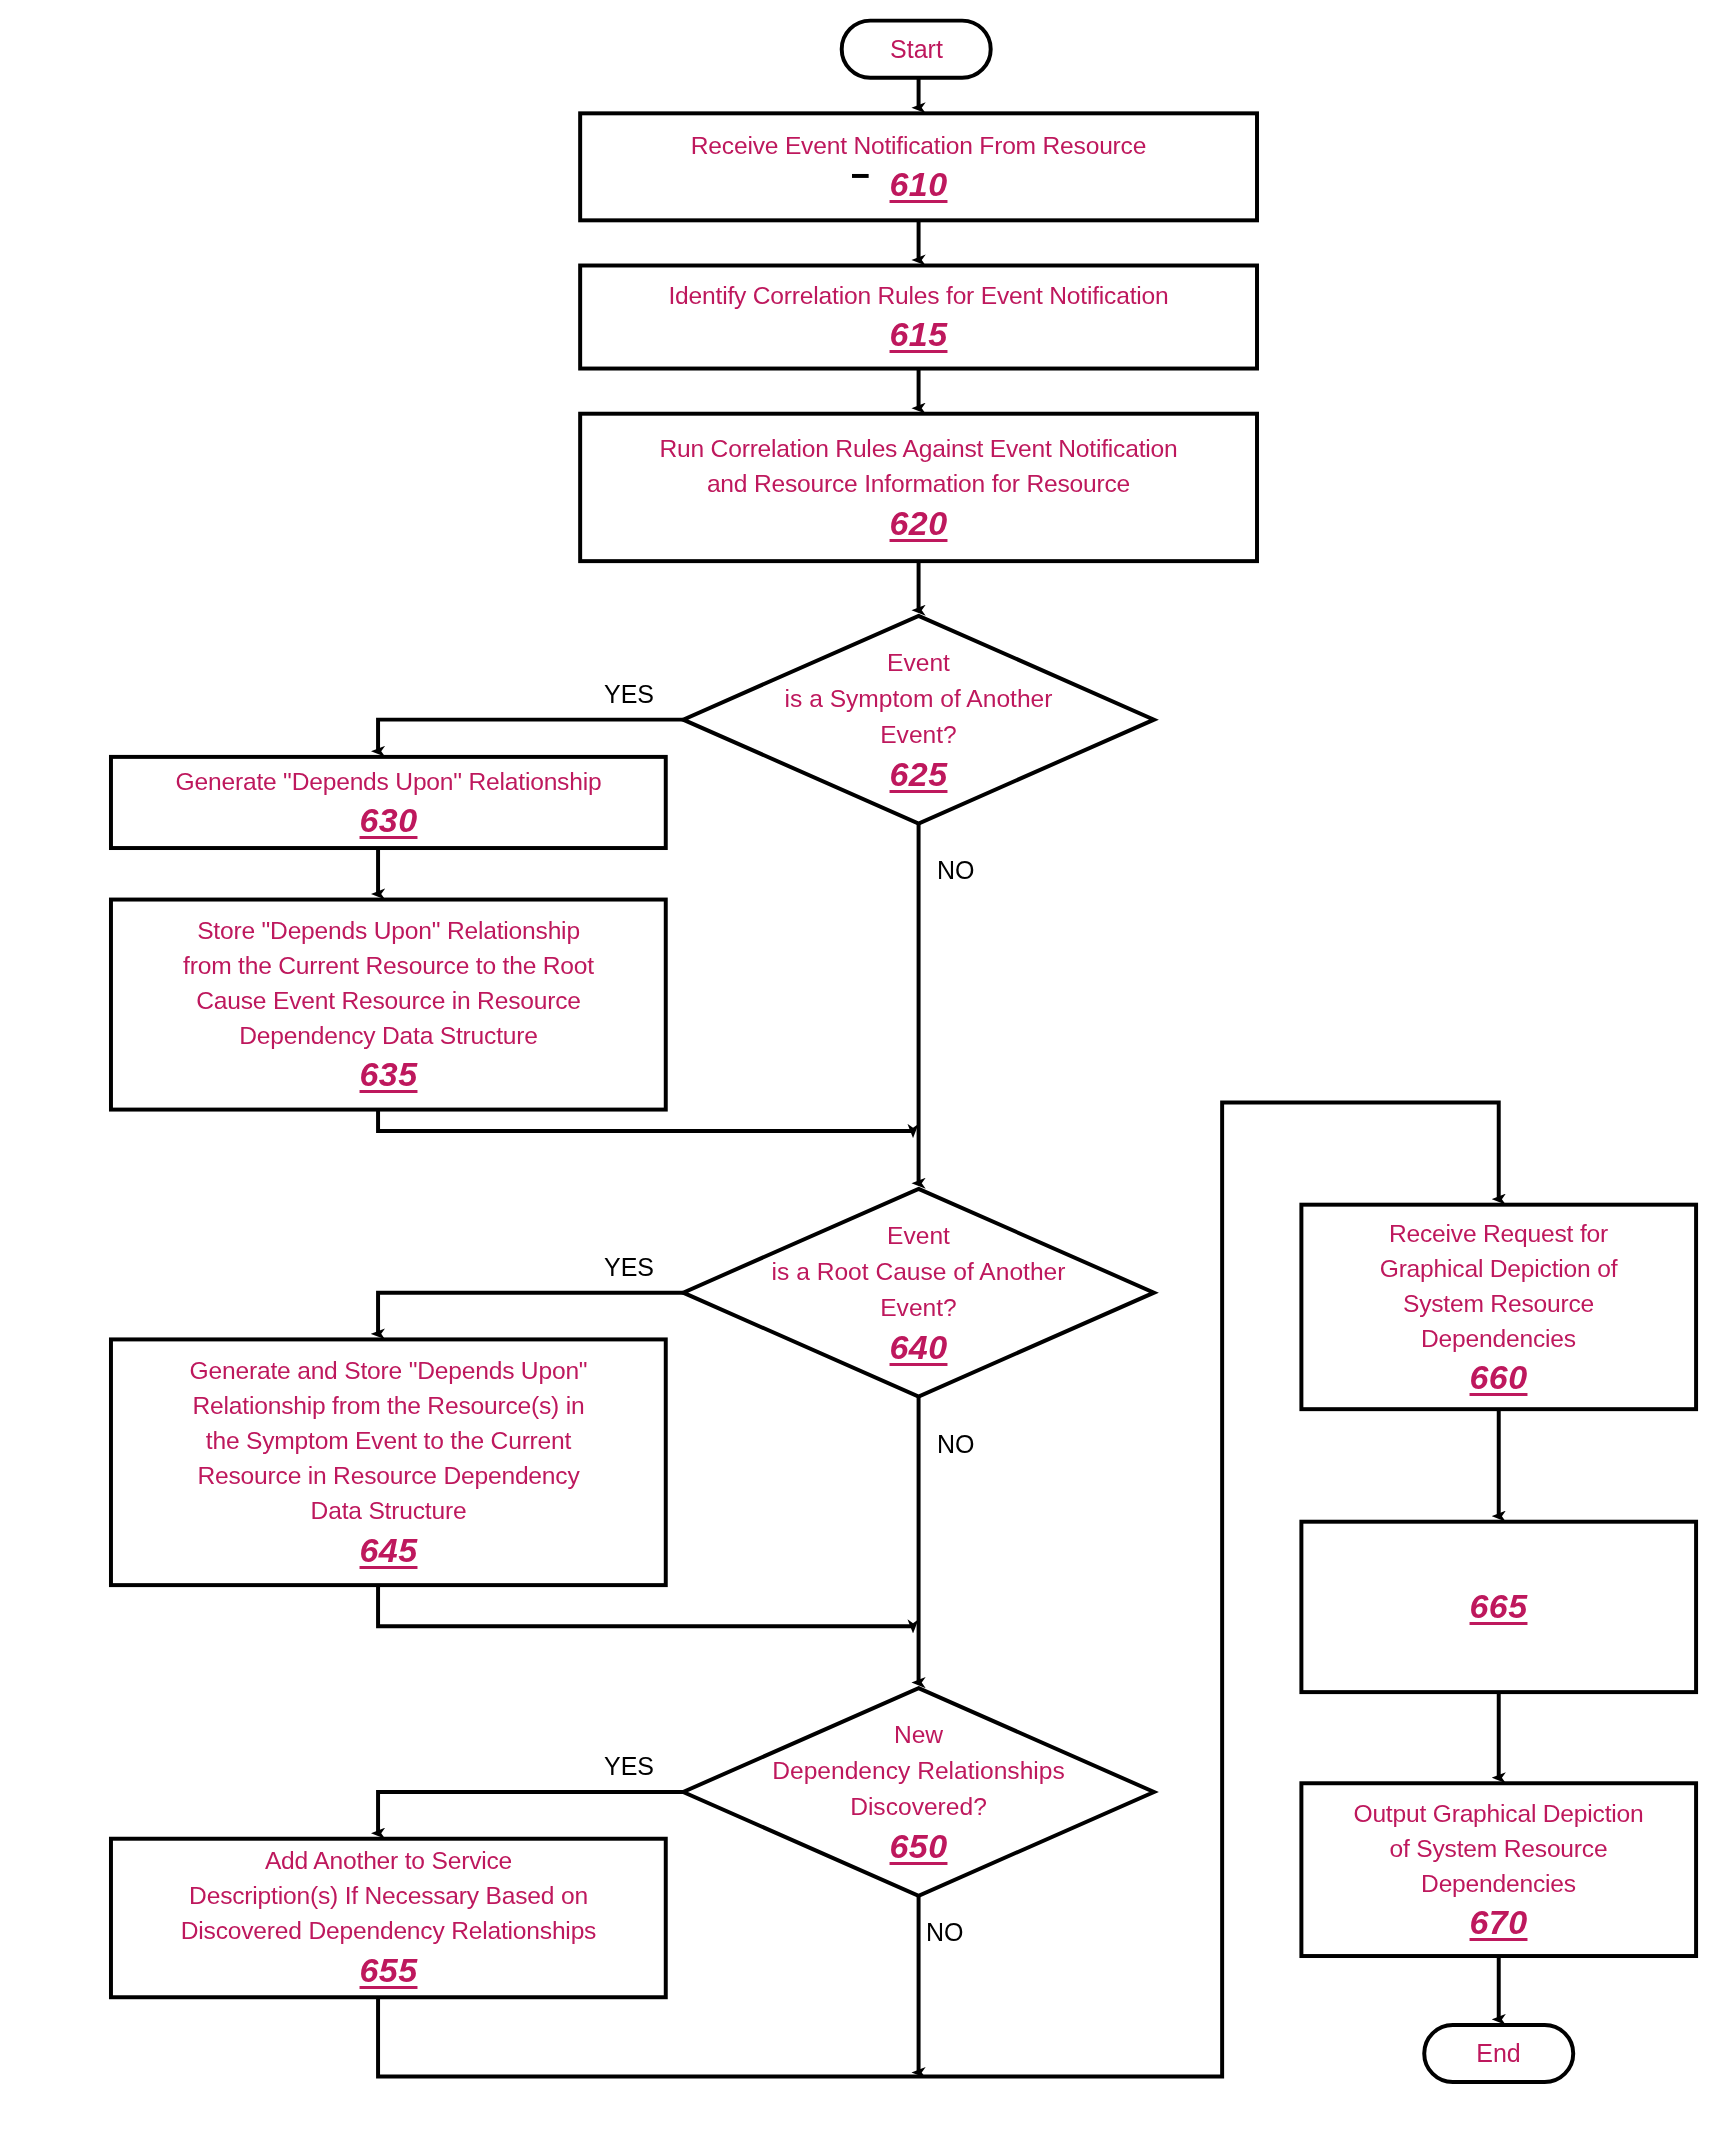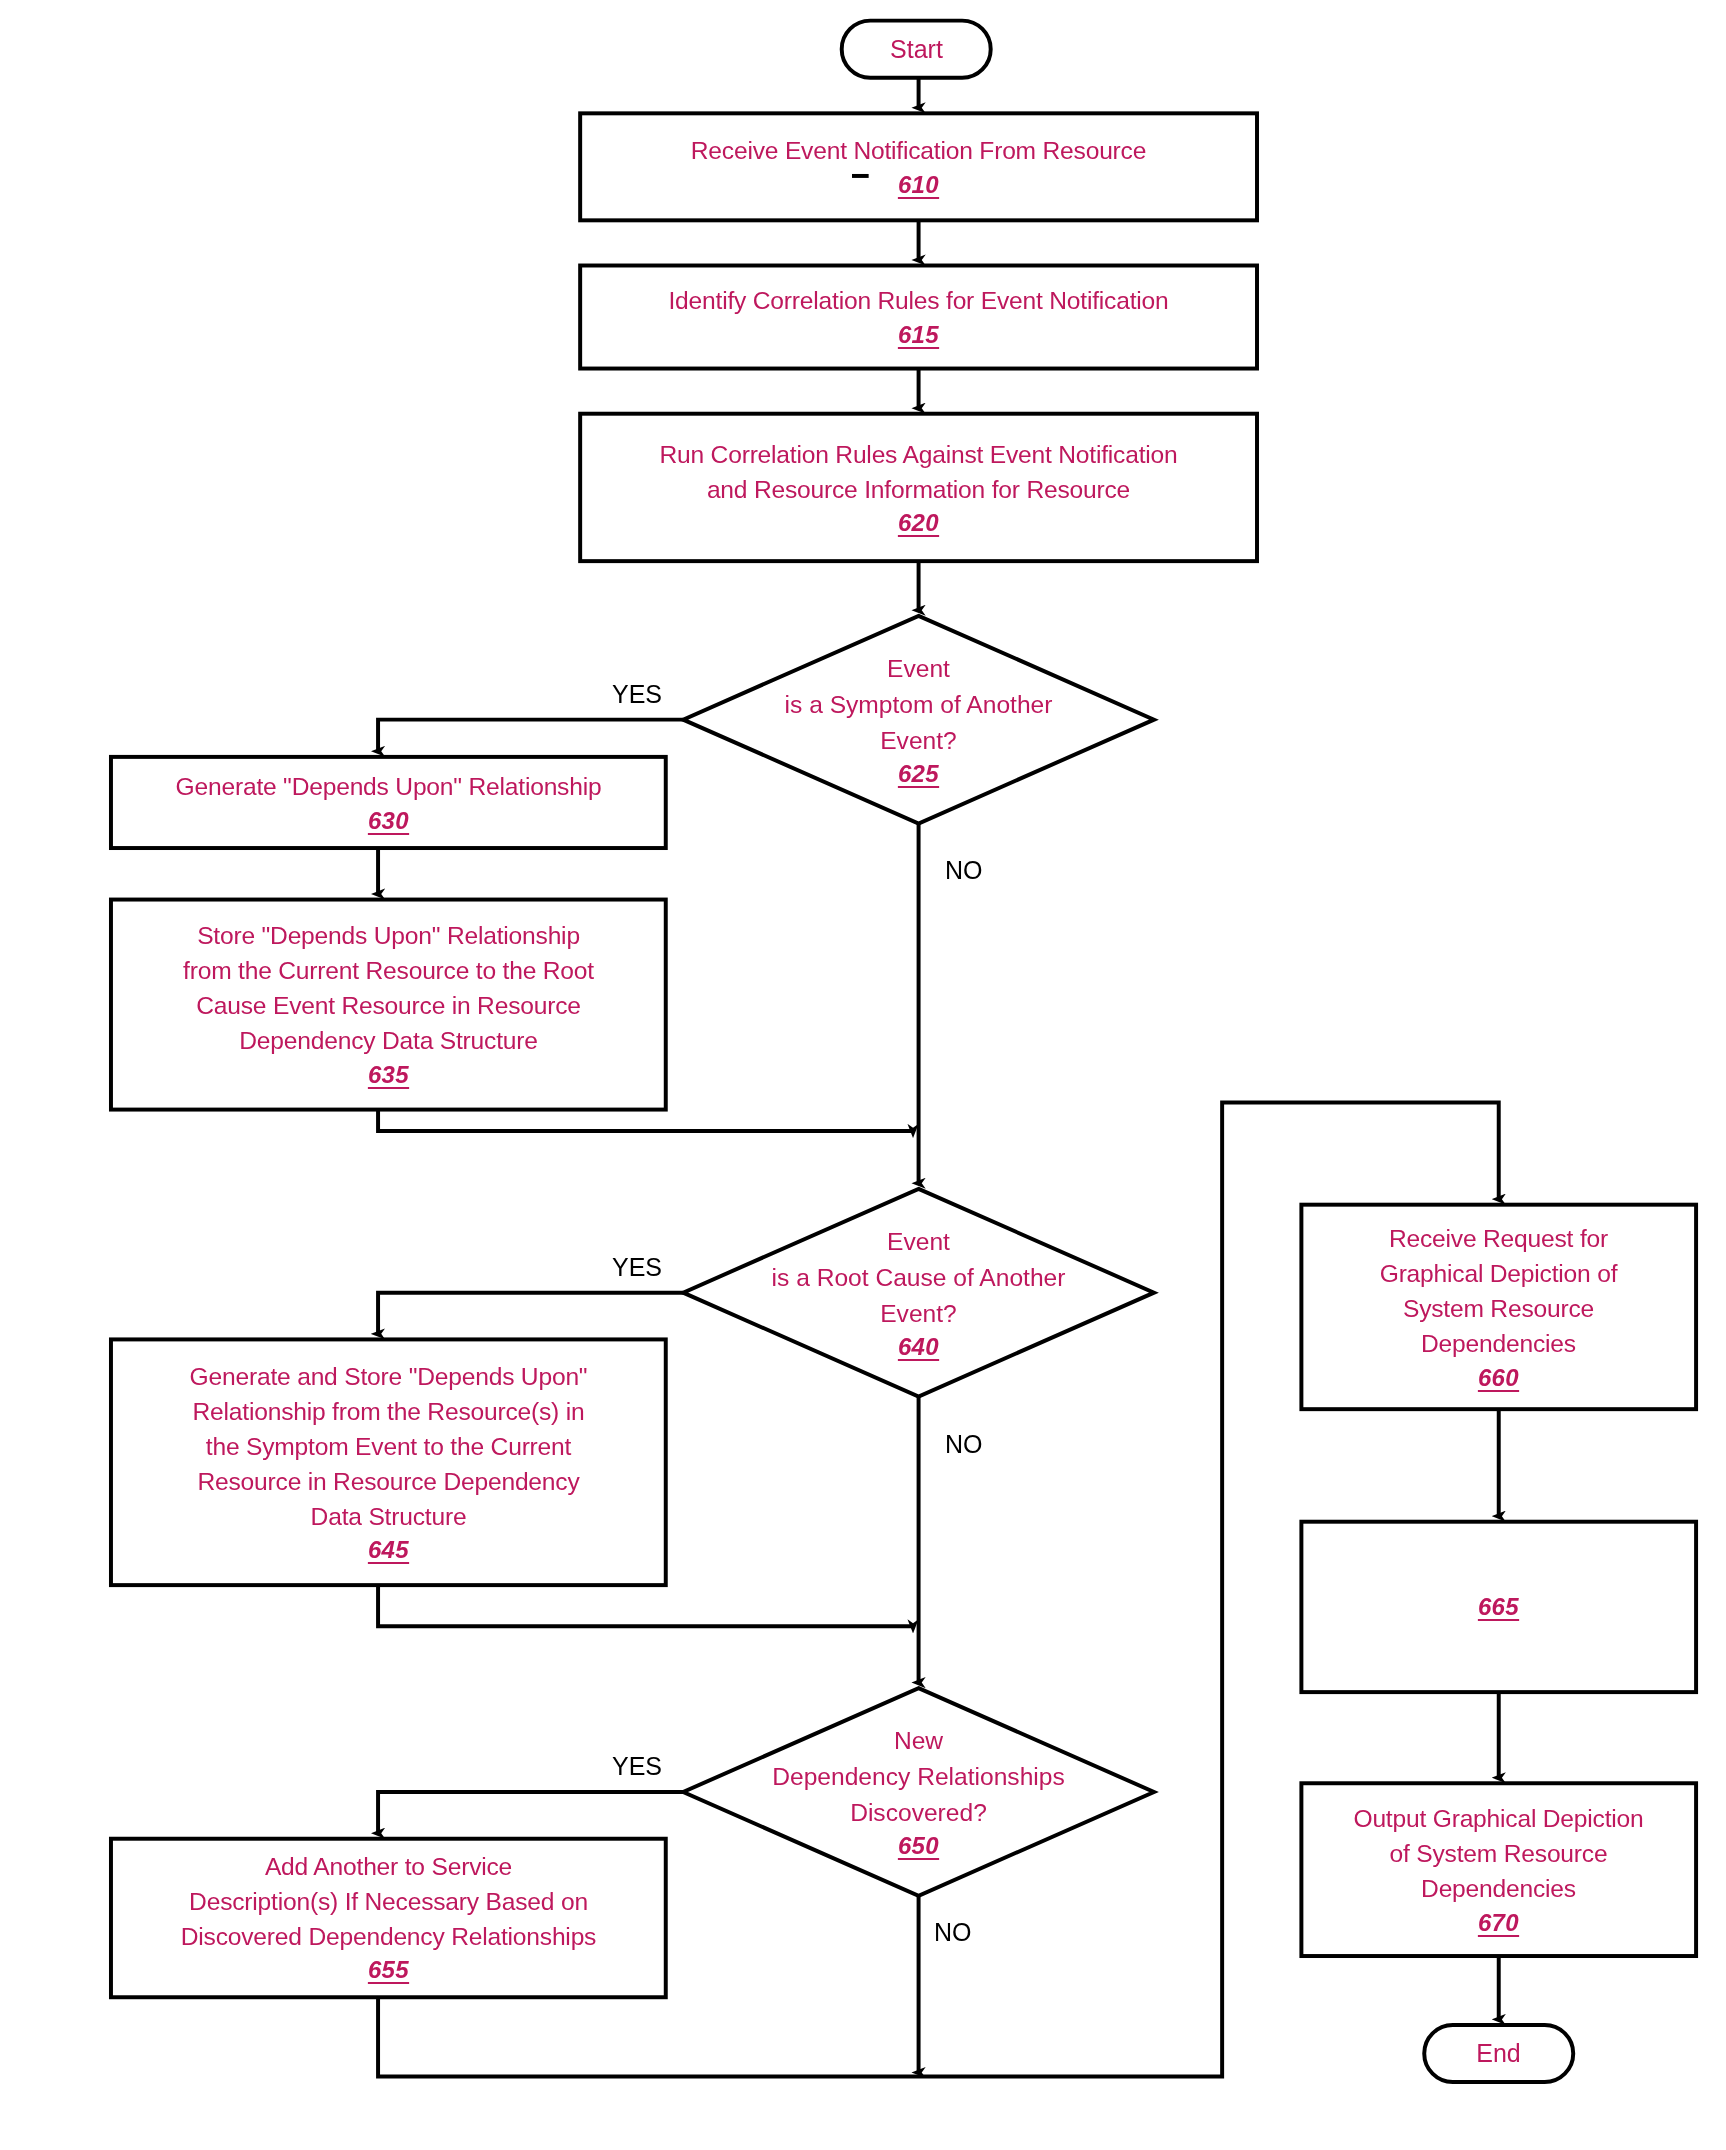--- a/index.html
+++ b/index.html
@@ -34,21 +34,21 @@
     font-family: "Liberation Sans", sans-serif;
     pointer-events: none;
   }
   .proc-label {
     font-size: 24.6px;
     line-height: 1.42;
     letter-spacing: -0.2px;
     white-space: pre-line;
   }
   .ref-num {
-    font-size: 24px;
+    font-size: 34px;
     font-weight: bold;
     font-style: italic;
     text-decoration: underline;
     text-underline-offset: 4px;
     margin-top: 1.6px;
     letter-spacing: 0.4px;
   }
   .dec-label {
     font-size: 24.6px;
     line-height: 1.46;
@@ -56,21 +56,20 @@
   }
   .term-label {
     font-size: 25px;
   }
   .edge-label {
     position: absolute;
     font-size: 25px;
     color: #000;
     font-family: "Liberation Sans", sans-serif;
     white-space: nowrap;
-    margin-left: 8px;
   }
 </style>
 </head>
 <body>
 
 <div id="canvas">
 
   <svg class="layer" viewBox="0 0 2179 2714">
     <defs>
       <marker id="arrow" markerWidth="16" markerHeight="18" refX="7" refY="9" orient="auto" markerUnits="userSpaceOnUse">

